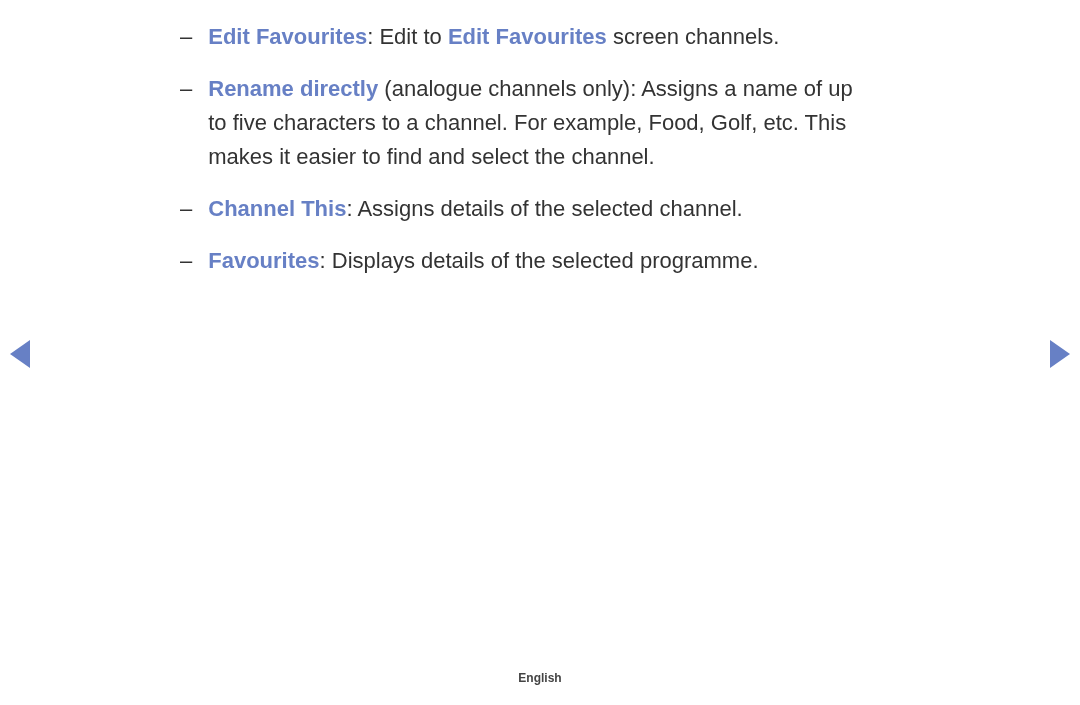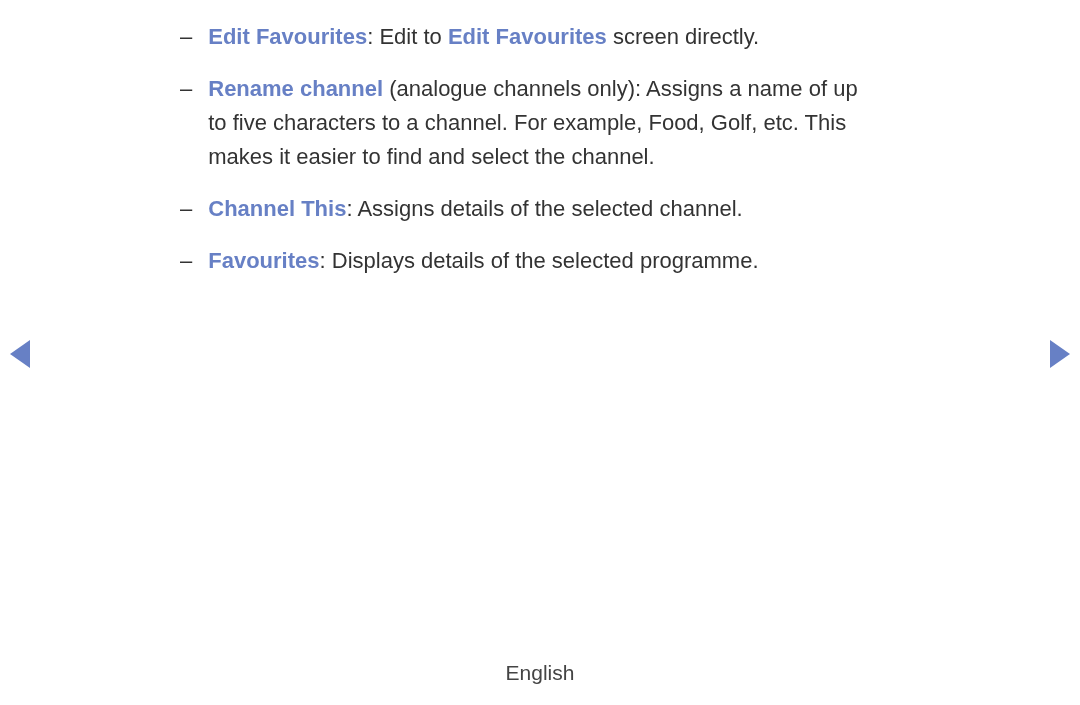--- a/index.html
+++ b/index.html
@@ -62,40 +62,41 @@
       border-top: 14px solid transparent;
       border-bottom: 14px solid transparent;
       border-left: 20px solid #6780c5;
     }
     .footer {
       position: absolute;
       bottom: 20px;
       left: 0;
       right: 0;
       text-align: center;
-      font-size: 21px;
+      font-size: 12px;
       color: #444444;
+      font-weight: bold;
     }
   </style>
 </head>
 <body>
 
 <div class="content">
 
   <div class="list-item">
     <span class="bullet-dash">–</span>
     <span class="item-text">
-      <span class="term">Edit Favourites</span><span>: </span><span>Edit to </span><span class="term-inline">Edit Favourites</span><span> screen directly.</span>
+      <span class="term">Edit Favourites</span><span>: </span><span>Edit to </span><span class="term-inline">Edit Favourites</span><span> screen channels.</span>
     </span>
   </div>
 
   <div class="list-item">
     <span class="bullet-dash">–</span>
     <span class="item-text">
-      <span class="term">Rename channel</span><span> </span><span>(analogue channels only): Assigns a name of up to five characters to a channel. For example, Food, Golf, etc. This makes it easier to find and select the channel.</span>
+      <span class="term">Rename directly</span><span> </span><span>(analogue channels only): Assigns a name of up to five characters to a channel. For example, Food, Golf, etc. This makes it easier to find and select the channel.</span>
     </span>
   </div>
 
   <div class="list-item">
     <span class="bullet-dash">–</span>
     <span class="item-text">
       <span class="term">Channel This</span><span>: </span><span>Assigns details of the selected channel.</span>
     </span>
   </div>
 

